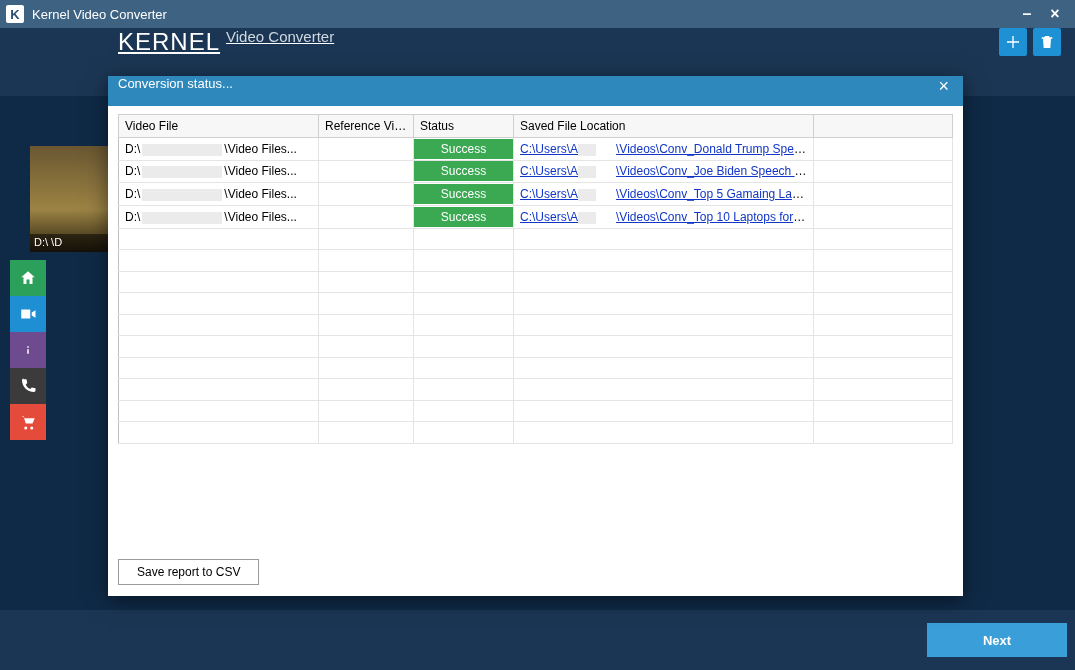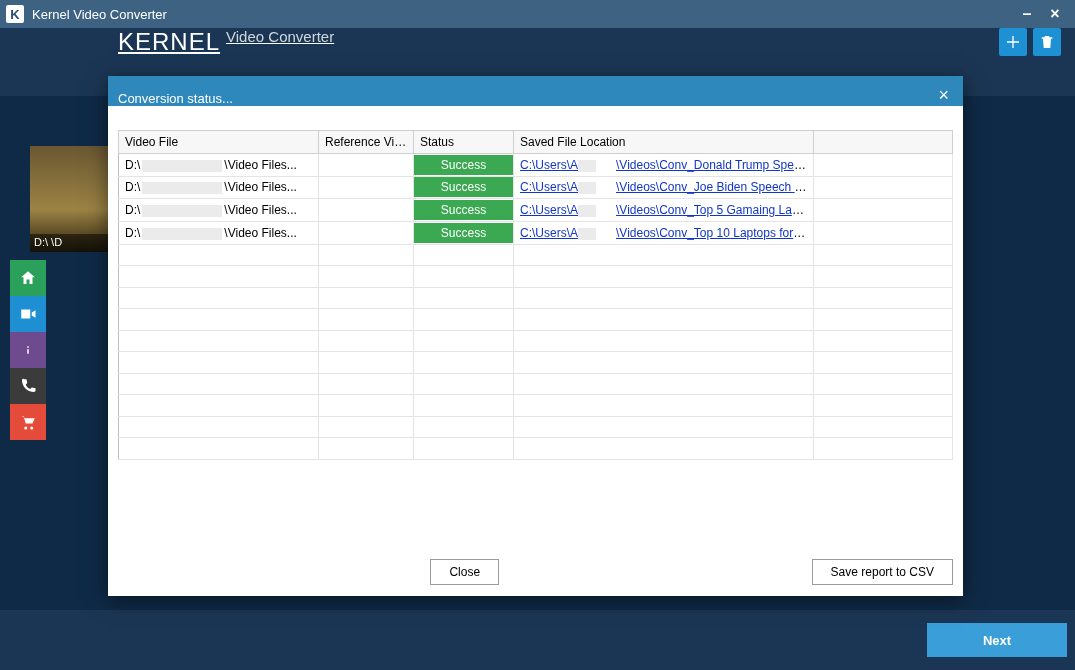--- a/index.html
+++ b/index.html
@@ -152,30 +152,30 @@
     left: 108px; top: 76px;
     width: 855px; height: 520px;
     background: #fff;
     box-shadow: 0 4px 20px rgba(0,0,0,0.5);
     display: flex; flex-direction: column;
   }
   .modal-title {
     height: 30px;
     background: #2e88bb;
     color: #fff; font-size: 13px;
-    display: flex; align-items: flex-end;
+    display: flex; align-items: flex-start;
     padding: 0 10px;
   }
   .modal-title .spacer { flex: 1; }
   .modal-title .close-x {
     font-size: 18px; cursor: pointer; padding: 0 4px;
   }
   .modal-body {
     flex: 1;
-    padding: 24px 10px 2px 10px;
+    padding: 8px 10px 2px 10px;
     overflow: hidden;
   }
   .grid {
     width: 100%;
     height: 330px;
     border: 1px solid #bfbfbf;
     font-size: 12px;
     border-collapse: collapse;
     table-layout: fixed;
   }
@@ -456,18 +456,15 @@
             <td></td>
             <td></td>
             <td></td>
             <td></td>
             <td></td>
           </tr>
         </tbody>
     </table>
   </div>
   <div class="modal-footer">
-    <div class="center-area">
-      <button class="btn">Close</button>
-    </div>
     <button class="btn">Save report to CSV</button>
   </div>
 </div>
 
 </body></html>

